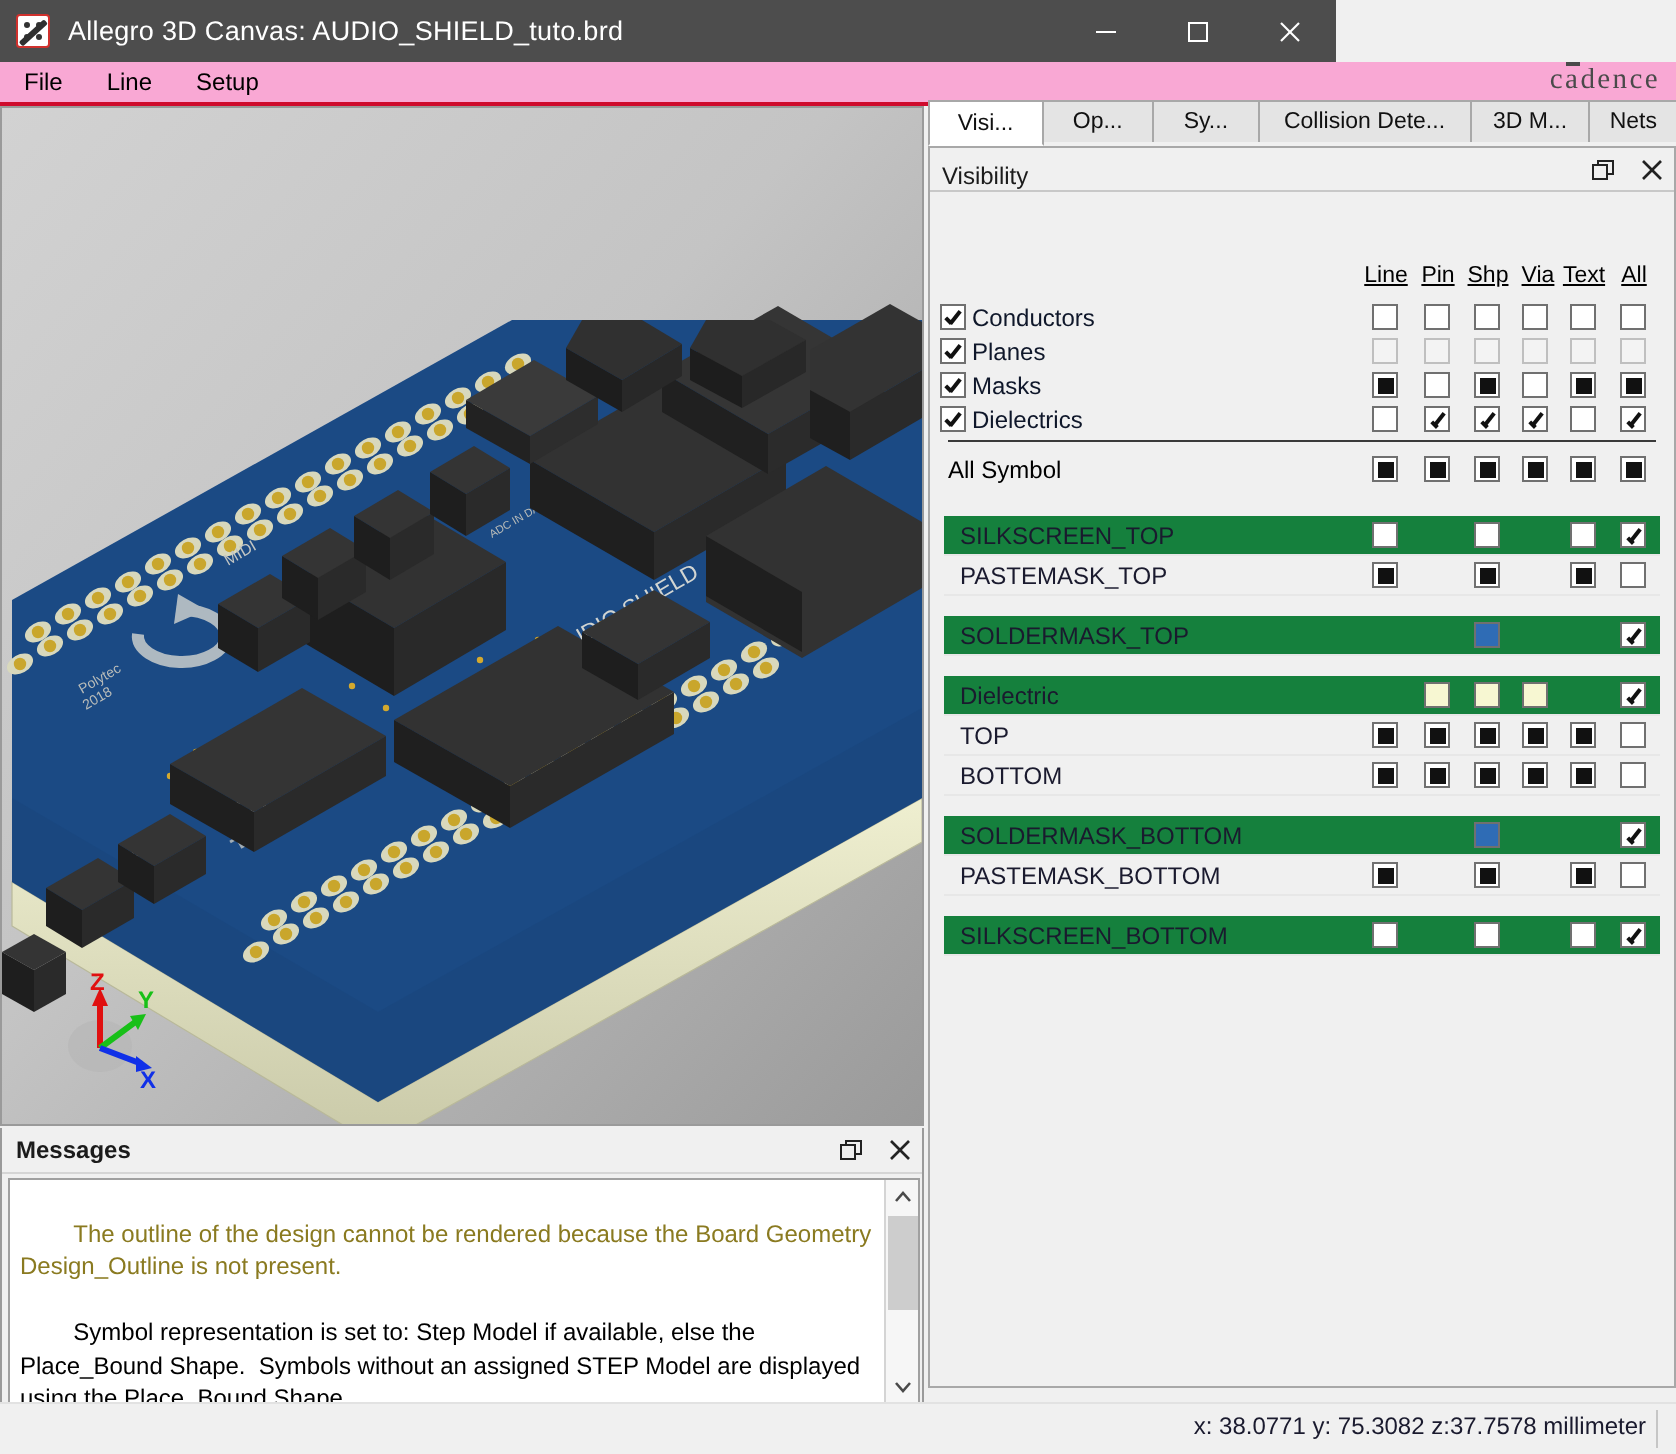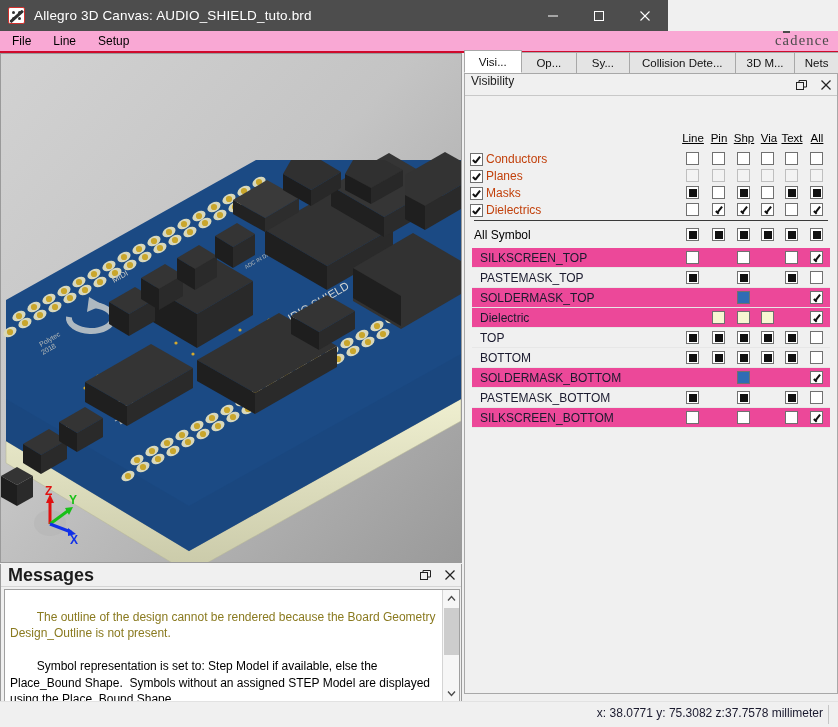--- a/index.html
+++ b/index.html
@@ -85,21 +85,21 @@
     position: absolute; left: 0; top: 564px; width: 462px; height: 143px;
     border: 1px solid #9a9a9a; border-top: none; box-sizing: border-box;
     background: #f0f0f0;
   }
   .panel-caption {
     height: 22px; display: flex; align-items: center;
     background: #f0f0f0; position: relative;
     border-bottom: 1px solid #d5d5d5;
   }
   .panel-caption .cap-title {
-    font-size: 18px; font-weight: bold; color: #1b1b1b; margin-left: 7px;
+    font-size: 12px; font-weight: bold; color: #1b1b1b; margin-left: 7px;
   }
   .cap-btns { position: absolute; right: 4px; top: 0; height: 22px; display: flex; align-items: center; gap: 11px; }
   .cap-btn { width: 14px; height: 14px; display:flex; align-items:center; justify-content:center; color:#222; }
 
   .msg-body {
     position: absolute; left: 3px; top: 25px; width: 456px; height: 114px;
     background: #ffffff; border: 1px solid #a0a0a0; box-sizing: border-box;
     overflow: hidden;
   }
   .msg-text {
@@ -113,79 +113,79 @@
     position: absolute; right: 0px; top: 0px; width: 17px; height: 112px;
     background: #f6f6f6; border-left: 1px solid #d4d4d4; box-sizing: border-box;
   }
   .vs-arrow { width: 17px; height: 17px; display: flex; align-items: center; justify-content: center; background: #f6f6f6; color:#5a5a5a; }
   .vs-thumb { position:absolute; left: 1px; top: 18px; width: 15px; height: 47px; background: #cdcdcd; }
   .vs-bottom { position:absolute; left:0; bottom:0; }
 
   
   .tabstrip {
     position: absolute; left: 464px; top: 50px; width: 374px; height: 23px;
-    display: flex; align-items: flex-end;
+    display: flex; align-items: flex-start;
   }
   .tab {
     height: 21px; line-height: 21px; font-size: 11.5px; color: #111;
     padding: 0 8px; background: #e4e4e4;
     border: 1px solid #a8a8a8; border-bottom: none;
     box-sizing: border-box; white-space: nowrap; text-align: center;
     margin-right: -1px;
   }
   .tab.active {
     background: #ffffff; height: 23px; line-height: 23px; font-weight: normal;
     border-bottom: 1px solid #ffffff; position: relative; z-index: 3;
   }
 
   .vis-panel {
     position: absolute; left: 464px; top: 73px; width: 374px; height: 621px;
     background: #f0f0f0; border: 1px solid #a8a8a8; border-top: 1px solid #a8a8a8;
     box-sizing: border-box;
   }
   .vis-caption {
-    height: 21px; position: relative; display: flex; align-items: flex-start;
+    height: 21px; position: relative; display: flex; align-items: flex-end;
     border-bottom: 1px solid #c8c8c8; background: #f0f0f0;
   }
   .vis-caption .cap-title { font-size: 12px; color: #1b1b1b; margin-left: 6px; font-weight: normal; }
 
   .vis-content { position: relative; padding: 0; }
 
   .col-headers {
     position: absolute; left: 0; top: 36px; width: 372px; height: 16px;
   }
   .col-head {
     position: absolute; font-size: 11.5px; color: #000; text-decoration: underline;
     text-align: center; top: 0;
   }
 
   .group-rows { position: absolute; left: 0; top: 54px; width: 372px; }
   .grow {
     position: relative; height: 17px; display: flex; align-items: center;
   }
-  .grow .lbl { font-size: 12px; color: #c2410c; margin-left: 21px; }
+  .grow .lbl { font-size: 12px; color: #0f172a; margin-left: 21px; }
   .cb-group { position:absolute; left: 5px; top: 2px; }
 
   .divider {
     position: absolute; left: 9px; top: 124px; width: 354px; height: 0;
     border-top: 1px solid #3a3a3a;
   }
 
   .all-layers-row {
     position: absolute; left: 0; top: 129px; width: 372px; height: 19px;
     display: flex; align-items: center;
   }
   .all-layers-row .lbl { font-size: 12px; color: #000; margin-left: 9px; font-weight: normal; }
 
   .layer-list { position: absolute; left: 7px; top: 152px; width: 358px; }
   .layer-row {
     position: relative; height: 20px; display: flex; align-items: center;
     border-bottom: 1px solid #e7e7e7; box-sizing: border-box;
   }
-  .layer-row.alt { background: #ec4899; }
+  .layer-row.alt { background: #15803d; margin-top: 10px; }
   .layer-row .lbl { font-size: 12px; color: #1a1a2e; margin-left: 8px; }
 
   
   .cb {
     position: absolute; width: 13px; height: 13px; box-sizing: border-box;
     border: 1px solid #707070; background: #ffffff;
   }
   .cb.gray { border-color: #bfbfbf; background: #f3f3f3; }
   .cb.filled::after {
     content:""; position:absolute; left:1.5px; top:1.5px; right:1.5px; bottom:1.5px;

